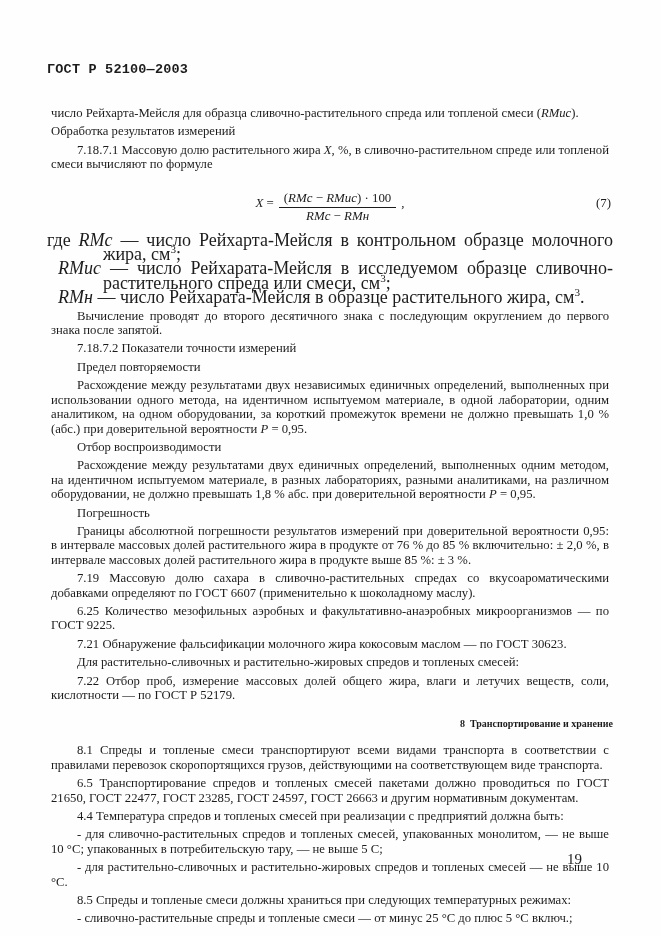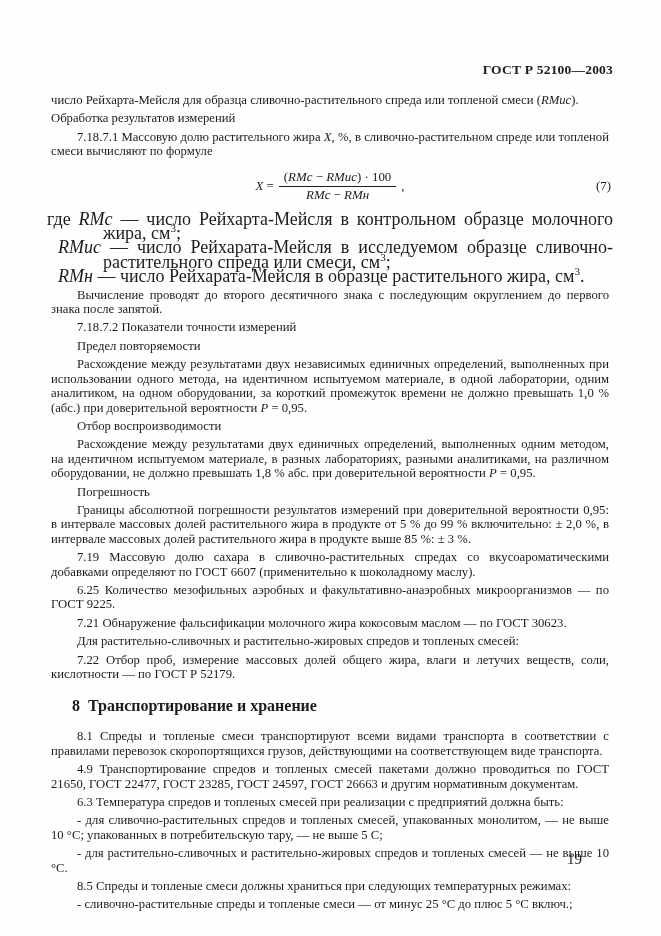--- a/index.html
+++ b/index.html
@@ -16,25 +16,26 @@
     font-family: "Liberation Serif", "DejaVu Serif", serif;
     color: #1c1c1c;
   }
   .content {
     position: absolute;
     left: 47px;
     top: 62px;
     width: 566px;
   }
   .doc-header {
-    text-align: right;
+    text-align: left;
     font-weight: bold;
     font-size: 13.5px;
     letter-spacing: 0.2px;
-    margin-bottom: 15px;
+    margin-bottom: 29px;
+    font-family: Liberation Mono, monospace;
   }
   .para {
     margin: 4px;
     font-size: 12.7px;
     line-height: 14.4px;
     text-align: justify;
   }
   .para.indent {
     text-indent: 26px;
   }
@@ -48,25 +49,25 @@
   }
   .where.where-gde {
     text-indent: -56px;
   }
   sup {
     font-size: 62%;
     line-height: 0;
     vertical-align: super;
   }
   .section-heading {
-    font-size: 16px;
+    font-size: 10px;
     font-weight: bold;
     margin: 16px 0 14px 0;
     padding-left: 25px;
-    text-align: left;
+    text-align: right;
   }
   .formula-row {
     position: relative;
     text-align: center;
     margin: 11px 0 9px 0;
     font-size: 12.9px;
     line-height: 15px;
   }
   .formula-expr {
     display: inline-flex;
@@ -74,20 +75,21 @@
     gap: 5px;
   }
   .frac {
     display: inline-flex;
     flex-direction: column;
     text-align: center;
   }
   .frac .num {
     padding: 0 5px 1px 5px;
     border-bottom: 1.2px solid #1c1c1c;
+    margin-top: 8px;
   }
   .frac .den {
     padding-top: 1px;
   }
   .formula-number {
     position: absolute;
     right: 2px;
     top: 50%;
     transform: translateY(-50%);
   }
@@ -119,30 +121,30 @@
         <p class="where where-gde">где <i>RMс</i> — число Рейхарта-Мейсля в контрольном образце молочного жира, см<sup>3</sup>;</p>
         <p class="where"><i>RMис</i> — число Рейхарата-Мейсля в исследуемом образце сливочно-растительного спреда или смеси, см<sup>3</sup>;</p>
         <p class="where"><i>RMн</i> — число Рейхарата-Мейсля в образце растительного жира, см<sup>3</sup>.</p>
         <p class="para indent">Вычисление проводят до второго десятичного знака с последующим округлением до первого знака после запятой.</p>
         <p class="para indent">7.18.7.2 Показатели точности измерений</p>
         <p class="para indent">Предел повторяемости</p>
         <p class="para indent">Расхождение между результатами двух независимых единичных определений, выполненных при использовании одного метода, на идентичном испытуемом материале, в одной лаборатории, одним аналитиком, на одном оборудовании, за короткий промежуток времени не должно превышать 1,0 % (абс.) при доверительной вероятности <i>P</i> = 0,95.</p>
         <p class="para indent">Отбор воспроизводимости</p>
         <p class="para indent">Расхождение между результатами двух единичных определений, выполненных одним методом, на идентичном испытуемом материале, в разных лабораториях, разными аналитиками, на различном оборудовании, не должно превышать 1,8 % абс. при доверительной вероятности <i>P</i> = 0,95.</p>
         <p class="para indent">Погрешность</p>
-        <p class="para indent">Границы абсолютной погрешности результатов измерений при доверительной вероятности 0,95: в интервале массовых долей растительного жира в продукте от 5 % до 99 % включительно: ± 2,0 %, в интервале массовых долей растительного жира в продукте выше 85 %: ± 3 %.</p>
+        <p class="para indent">Границы абсолютной погрешности результатов измерений при доверительной вероятности 0,95: в интервале массовых долей растительного жира в продукте от 76 % до 85 % включительно: ± 2,0 %, в интервале массовых долей растительного жира в продукте выше 85 %: ± 3 %.</p>
         <p class="para indent">7.19 Массовую долю сахара в сливочно-растительных спредах со вкусоароматическими добавками определяют по ГОСТ 6607 (применительно к шоколадному маслу).</p>
         <p class="para indent">6.25 Количество мезофильных аэробных и факультативно-анаэробных микроорганизмов — по ГОСТ 9225.</p>
         <p class="para indent">7.21 Обнаружение фальсификации молочного жира кокосовым маслом — по ГОСТ 30623.</p>
         <p class="para indent">Для растительно-сливочных и растительно-жировых спредов и топленых смесей:</p>
         <p class="para indent">7.22 Отбор проб, измерение массовых долей общего жира, влаги и летучих веществ, соли, кислотности — по ГОСТ Р 52179.</p>
         <h2 class="section-heading">8&nbsp; Транспортирование и хранение</h2>
         <p class="para indent">8.1 Спреды и топленые смеси транспортируют всеми видами транспорта в соответствии с правилами перевозок скоропортящихся грузов, действующими на соответствующем виде транспорта.</p>
-        <p class="para indent">4.9 Транспортирование спредов и топленых смесей пакетами должно проводиться по ГОСТ 21650, ГОСТ 22477, ГОСТ 23285, ГОСТ 24597, ГОСТ 26663 и другим нормативным документам.</p>
-        <p class="para indent">6.3 Температура спредов и топленых смесей при реализации с предприятий должна быть:</p>
+        <p class="para indent">6.5 Транспортирование спредов и топленых смесей пакетами должно проводиться по ГОСТ 21650, ГОСТ 22477, ГОСТ 23285, ГОСТ 24597, ГОСТ 26663 и другим нормативным документам.</p>
+        <p class="para indent">4.4 Температура спредов и топленых смесей при реализации с предприятий должна быть:</p>
         <p class="para indent">- для сливочно-растительных спредов и топленых смесей, упакованных монолитом, — не выше 10 °С; упакованных в потребительскую тару, — не выше 5 С;</p>
         <p class="para indent">- для растительно-сливочных и растительно-жировых спредов и топленых смесей — не выше 10 °С.</p>
         <p class="para indent">8.5 Спреды и топленые смеси должны храниться при следующих температурных режимах:</p>
         <p class="para indent">- сливочно-растительные спреды и топленые смеси — от минус 25 °С до плюс 5 °С включ.;</p>
       </div>
   </div>
   <div class="page-number">19</div>
 </div>
 
 </body></html>

